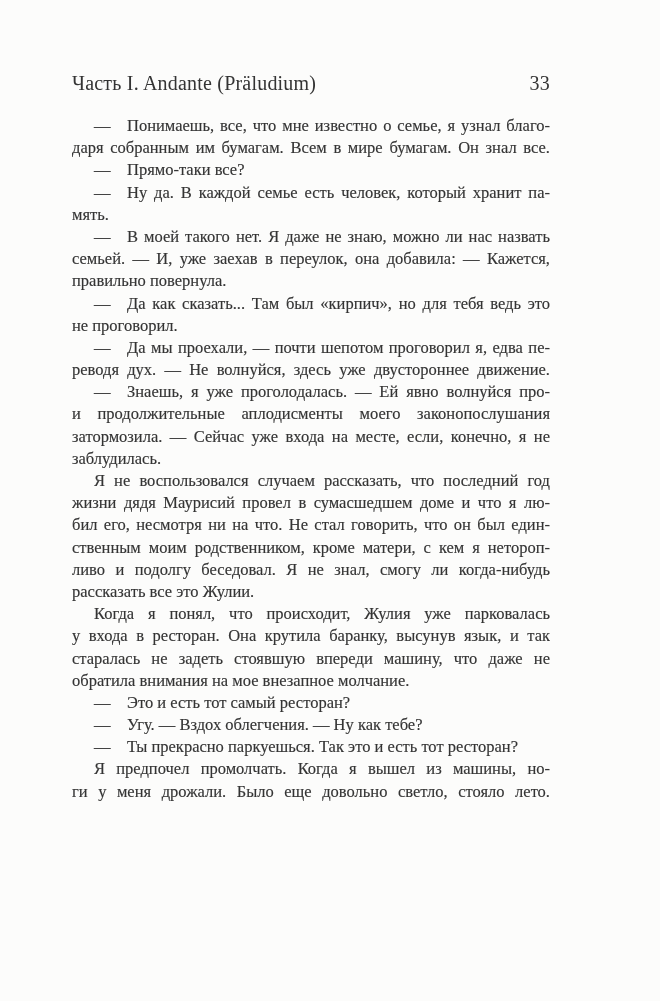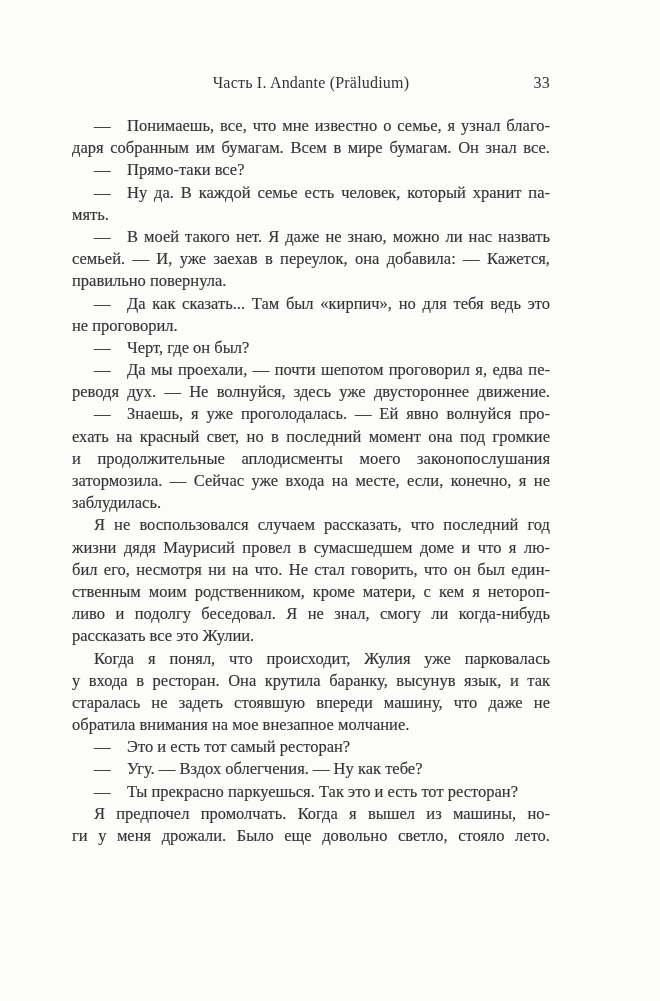--- a/index.html
+++ b/index.html
@@ -20,22 +20,22 @@
     width: 660px;
     height: 1001px;
     padding: 73px 110px 0 72px;
     background: #fcfcfb;
   }
   .running-header {
     position: relative;
     width: 478px;
     height: 20px;
     line-height: 20px;
-    font-size: 16px;
-    text-align: center;
+    font-size: 20px;
+    text-align: left;
     margin-bottom: 22px;
     letter-spacing: 0.2px;
   }
   .running-header .page-number {
     position: absolute;
     right: 0;
     top: 0;
   }
   .page-body {
     width: 478px;
@@ -81,29 +81,27 @@
       <div class="text-line indent">— В моей такого нет. Я даже не знаю, можно ли нас назвать</div>
 
       <div class="text-line">семьей. — И, уже заехав в переулок, она добавила: — Кажется,</div>
 
       <div class="text-line end">правильно повернула.</div>
 
       <div class="text-line indent">— Да как сказать... Там был «кирпич», но для тебя ведь это</div>
 
       <div class="text-line end">не проговорил.</div>
 
-      <div class="text-line indent end">— Черт, где он был?</div>
 
       <div class="text-line indent">— Да мы проехали, — почти шепотом проговорил я, едва пе-</div>
 
       <div class="text-line">реводя дух. — Не волнуйся, здесь уже двустороннее движение.</div>
 
       <div class="text-line indent">— Знаешь, я уже проголодалась. — Ей явно волнуйся про-</div>
 
-      <div class="text-line">ехать на красный свет, но в последний момент она под громкие</div>
 
       <div class="text-line">и продолжительные аплодисменты моего законопослушания</div>
 
       <div class="text-line">затормозила. — Сейчас уже входа на месте, если, конечно, я не</div>
 
       <div class="text-line end">заблудилась.</div>
 
       <div class="text-line indent">Я не воспользовался случаем рассказать, что последний год</div>
 
       <div class="text-line">жизни дядя Маурисий провел в сумасшедшем доме и что я лю-</div>

